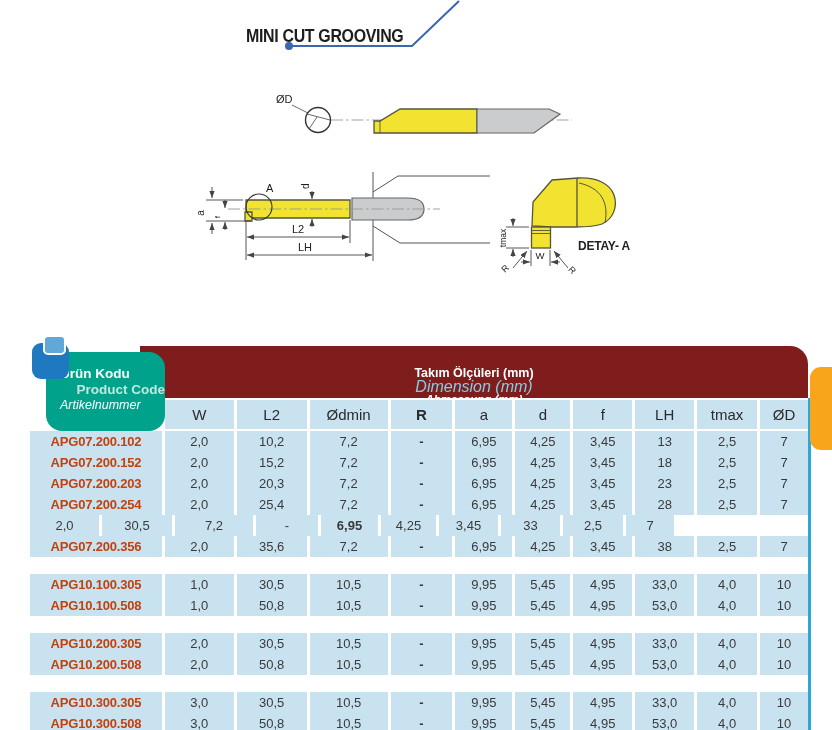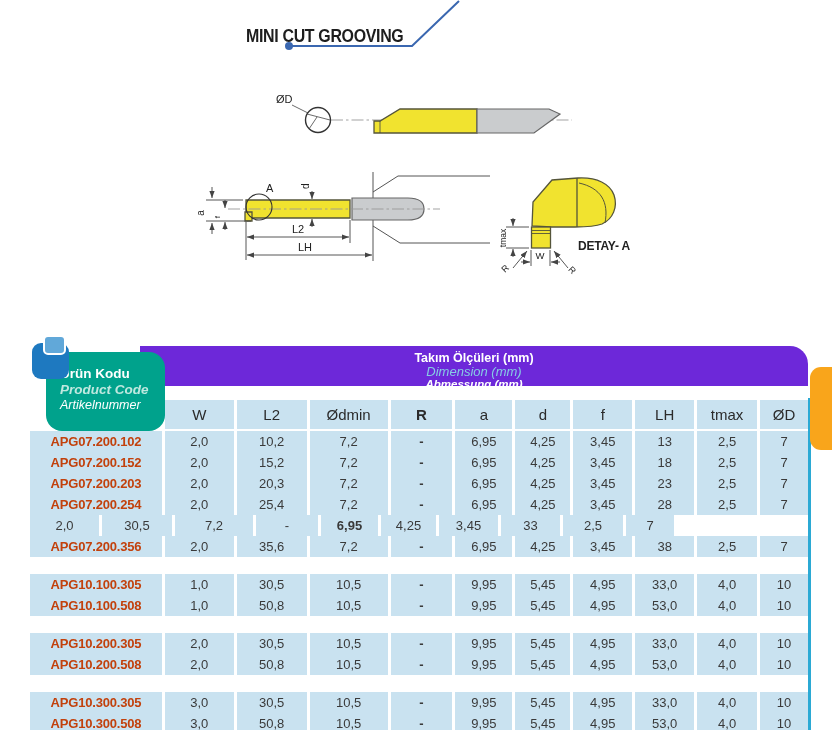--- a/index.html
+++ b/index.html
@@ -9,32 +9,32 @@
 
   
   #drawings{position:absolute;left:0;top:0;}
   #title{position:absolute;left:246px;top:25px;font-size:19px;font-weight:bold;
          color:#1d1d1d;letter-spacing:-0.4px;transform:scaleX(.84);
          transform-origin:left top;white-space:nowrap;}
 
   
   #tablewrap{position:absolute;left:30px;top:334px;width:778px;height:396px;}
 
-  #band{position:absolute;left:110px;top:12px;width:668px;height:40px;
-        background:#6d28d9;border-radius:0 18px 0 0;color:#fff;text-align:center;
-        padding-top:5px;box-sizing:border-box;}
+  #band{position:absolute;left:110px;top:12px;width:668px;height:52px;
+        background:#7f1d1d;border-radius:0 18px 0 0;color:#fff;text-align:center;
+        padding-top:20px;box-sizing:border-box;}
   #band .l1{font-size:12.5px;font-weight:bold;line-height:14px;}
-  #band .l2{font-size:13px;font-style:italic;color:#86CBE4;line-height:13px;}
+  #band .l2{font-size:16px;font-style:italic;color:#86CBE4;line-height:13px;}
   #band .l3{font-size:11.5px;font-style:italic;font-weight:bold;line-height:13px;}
 
   #greenbox{position:absolute;left:16px;top:18px;width:119px;height:79px;
             background:#00A28C;border-radius:16px 16px 16px 16px;color:#fff;
             padding:14px 0 0 14px;box-sizing:border-box;z-index:3;}
   #greenbox .g1{font-size:13.5px;font-weight:bold;line-height:16px;}
-  #greenbox .g2{font-size:13.5px;font-weight:bold;font-style:italic;color:#BFE8DF;line-height:16px;}
+  #greenbox .g2{font-size:13.5px;font-weight:bold;color:#BFE8DF;line-height:16px;text-align:right;}
   #greenbox .g3{font-size:12.5px;font-style:italic;line-height:15px;}
 
   #corner-icon{position:absolute;left:0px;top:0px;width:44px;height:48px;z-index:4;}
   #corner-icon .sq{position:absolute;left:2px;top:9px;width:37px;height:36px;
                    background:#1E79C0;border-radius:9px;}
   #corner-icon .tab{position:absolute;left:13px;top:1px;width:19px;height:16px;
                     background:#61A8D9;border:2px solid #fff;border-radius:5px;}
 
   #grid{position:absolute;left:0;top:66px;width:778px;}
   .trow{display:flex;gap:3px;height:21px;}

